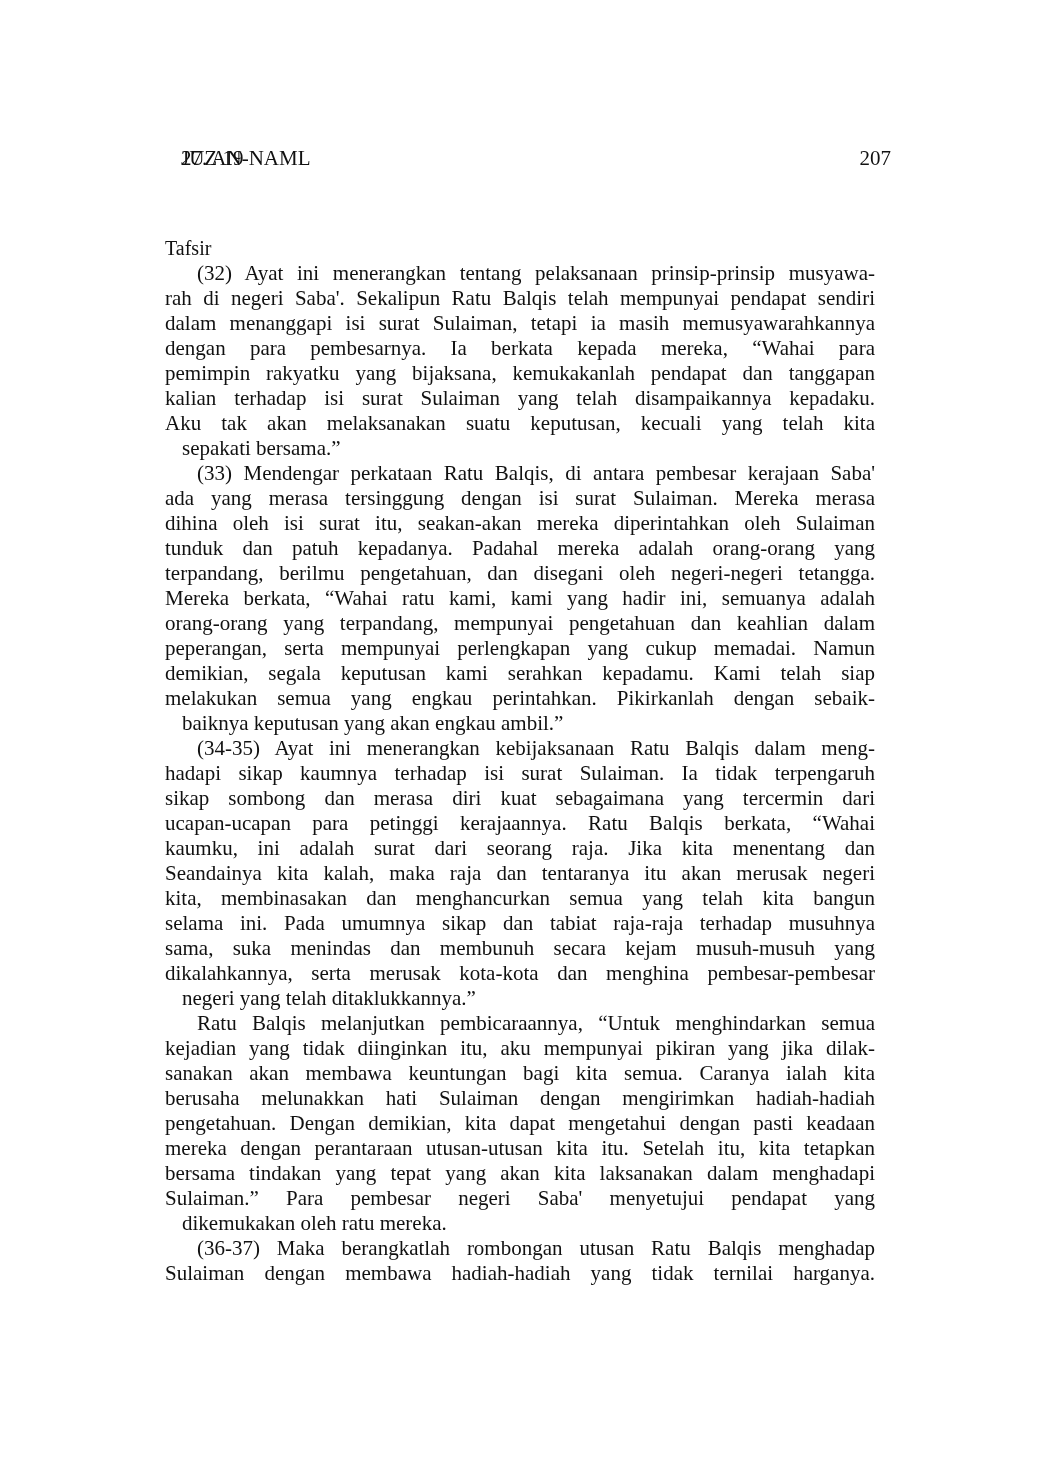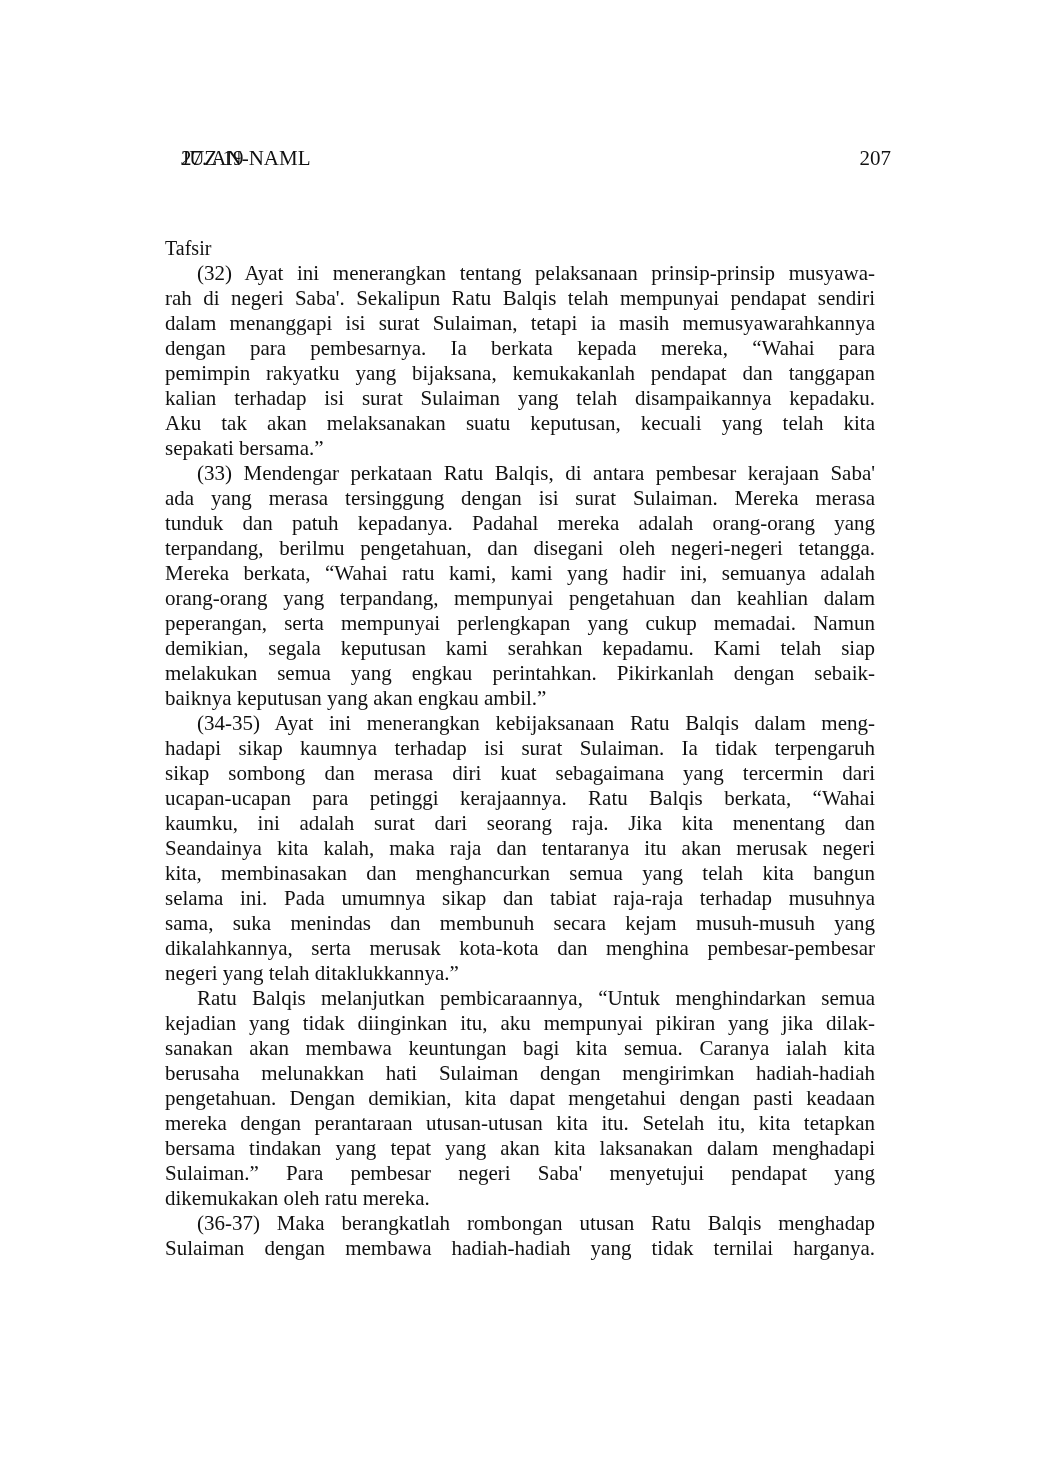--- a/index.html
+++ b/index.html
@@ -7,21 +7,21 @@
          font-family: "Liberation Serif", "DejaVu Serif", serif; color: #111; }
   .header { position: absolute; top: 146px; left: 165px; width: 710px; height: 28px;
             font-size: 21px; margin-left: 16px; }
   .header .left { position: absolute; left: 0; top: 0; }
   .header .center { position: absolute; left: 0; width: 100%; text-align: left; top: 0; }
   .header .right { position: absolute; right: 0; top: 0; }
   .content { position: absolute; top: 236px; left: 165px; width: 710px; font-size: 21px; }
   .section-title { font-weight: normal; font-size: 20px; height: 25px; line-height: 25px; }
   .line { height: 25px; line-height: 25px; white-space: nowrap; text-align: justify;
           text-align-last: justify; overflow: hidden; }
-  .line.last { text-align-last: left; }
+  .line.last { text-align-last: left; margin-left: 17px; }
   .line.indent { padding-left: 32px; }
 </style>
 </head>
 <body>
 
 <div class="header">
   <span class="left">JUZ 19</span>
   <span class="center">27. AN-NAML</span>
   <span class="right">207</span>
 </div>
@@ -36,20 +36,21 @@
     <div class="line">dengan para pembesarnya. Ia berkata kepada mereka, “Wahai para</div>
     <div class="line">pemimpin rakyatku yang bijaksana, kemukakanlah pendapat dan tanggapan</div>
     <div class="line">kalian terhadap isi surat Sulaiman yang telah disampaikannya kepadaku.</div>
     <div class="line">Aku tak akan melaksanakan suatu keputusan, kecuali yang telah kita</div>
     <div class="line last">sepakati bersama.”</div>
   </div>
 
   <div>
     <div class="line indent">(33) Mendengar perkataan Ratu Balqis, di antara pembesar kerajaan Saba'</div>
     <div class="line">ada yang merasa tersinggung dengan isi surat Sulaiman. Mereka merasa</div>
+    <div class="line">dihina oleh isi surat itu, seakan-akan mereka diperintahkan oleh Sulaiman</div>
     <div class="line">tunduk dan patuh kepadanya. Padahal mereka adalah orang-orang yang</div>
     <div class="line">terpandang, berilmu pengetahuan, dan disegani oleh negeri-negeri tetangga.</div>
     <div class="line">Mereka berkata, “Wahai ratu kami, kami yang hadir ini, semuanya adalah</div>
     <div class="line">orang-orang yang terpandang, mempunyai pengetahuan dan keahlian dalam</div>
     <div class="line">peperangan, serta mempunyai perlengkapan yang cukup memadai. Namun</div>
     <div class="line">demikian, segala keputusan kami serahkan kepadamu. Kami telah siap</div>
     <div class="line">melakukan semua yang engkau perintahkan. Pikirkanlah dengan sebaik-</div>
     <div class="line last">baiknya keputusan yang akan engkau ambil.”</div>
   </div>
 

